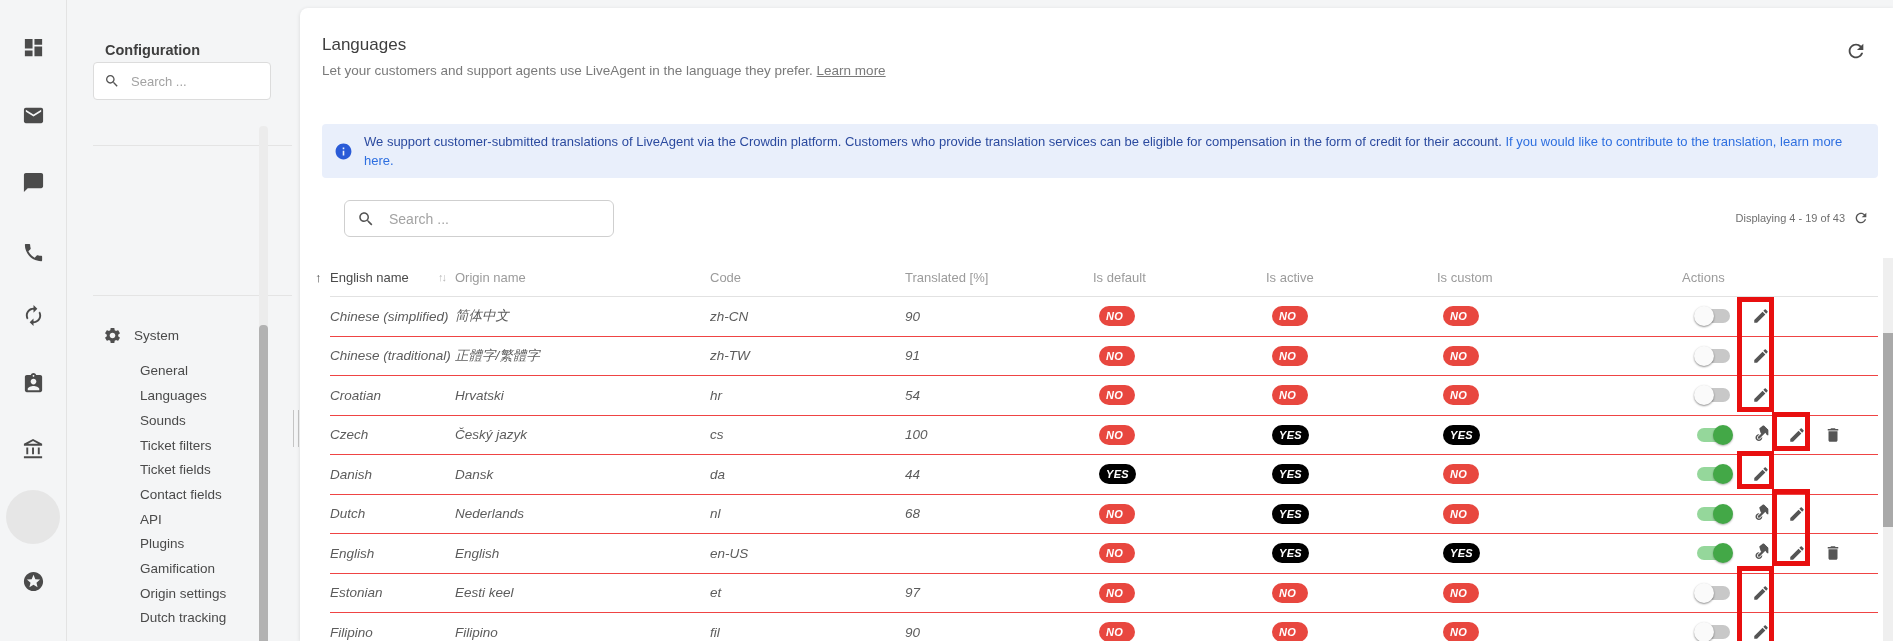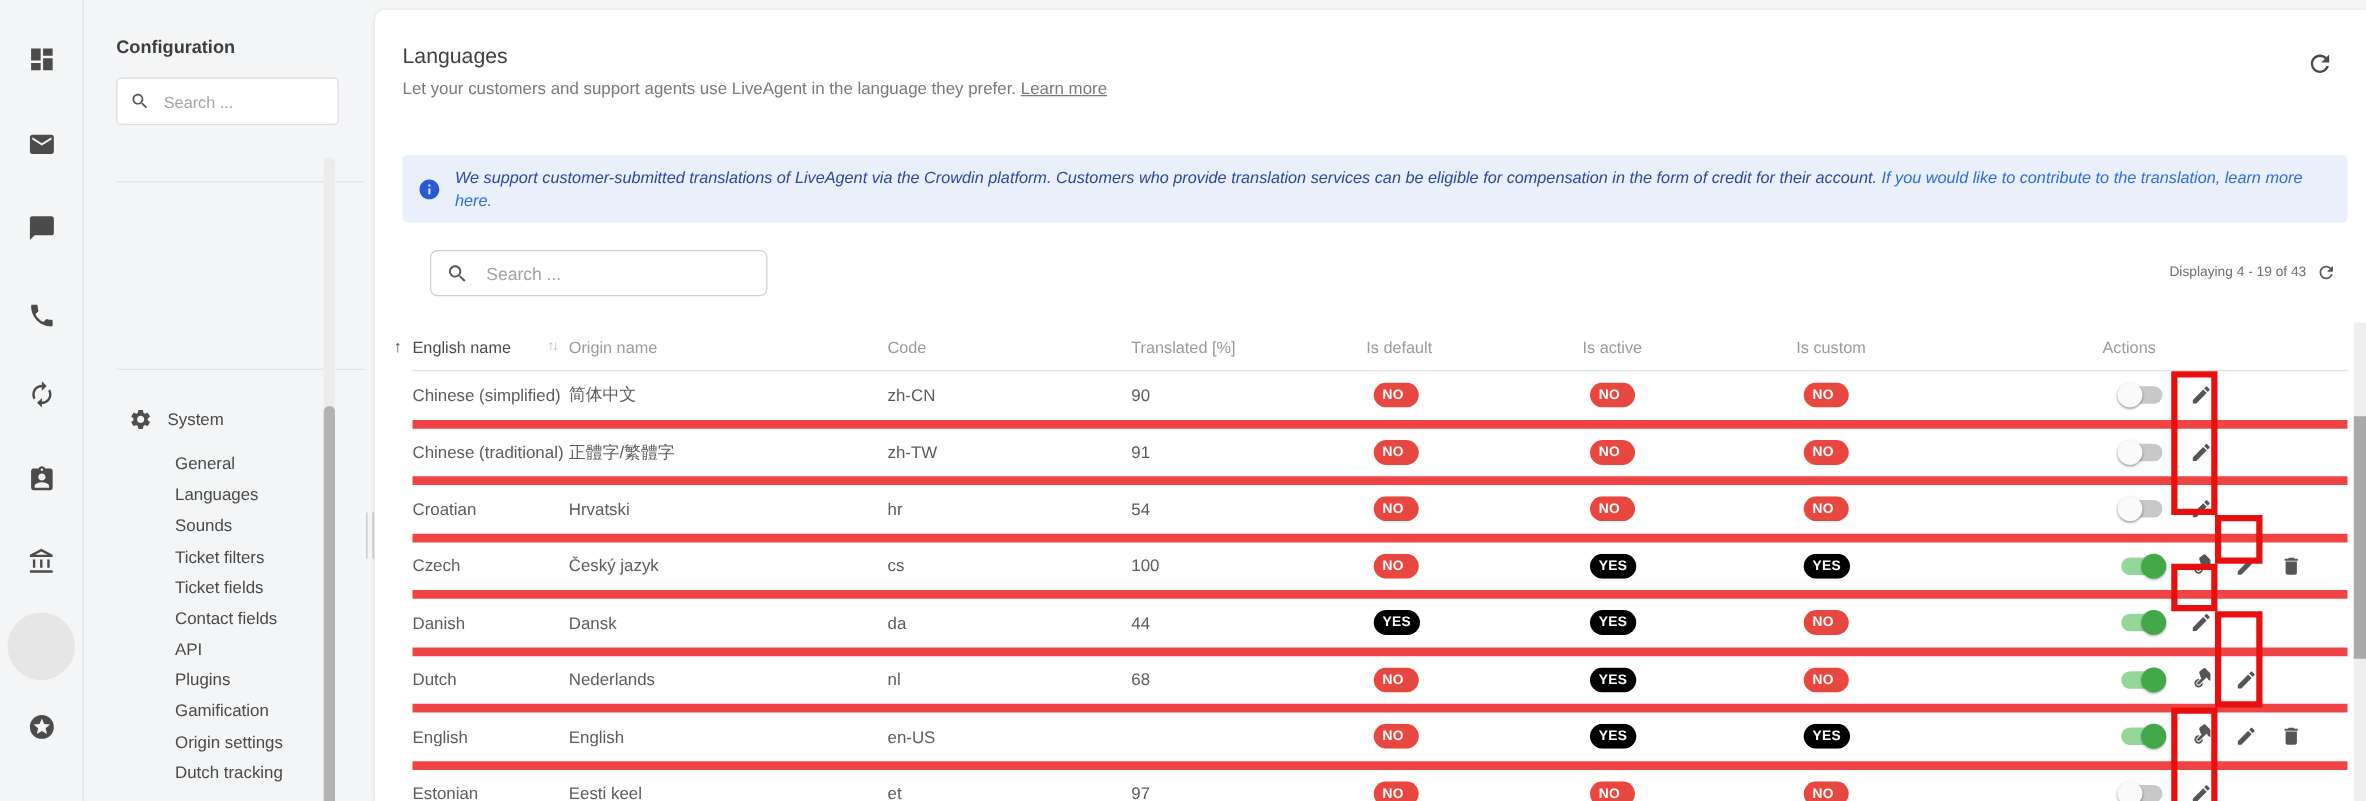--- a/index.html
+++ b/index.html
@@ -7,21 +7,21 @@
 
   
   .rail{position:absolute;left:0;top:0;width:66px;height:641px;}
   .rail-item{position:absolute;left:0;width:66px;height:24px;display:flex;justify-content:center;align-items:center;cursor:pointer;}
   .rail-item svg{width:23px;height:23px;fill:#4b4b4b;position:relative;z-index:1;}
   .rail-item.active::before{content:'';position:absolute;left:50%;top:50%;transform:translate(-50%,-50%);
     width:54px;height:54px;border-radius:50%;background:#e6e6e6;z-index:0;}
 
   
   .sidebar{position:absolute;left:66px;top:0;width:242px;height:641px;border-left:1px solid #e3e3e3;box-sizing:border-box;}
-  .sb-title{position:absolute;left:26px;top:30px;margin:0;font-size:14.5px;font-weight:bold;color:#3e3e3e;}
+  .sb-title{position:absolute;left:26px;top:30px;margin:12px;font-size:14.5px;font-weight:bold;color:#3e3e3e;}
   .sb-search{position:absolute;left:26px;top:62px;width:178px;height:38px;background:#fff;border:1px solid #dcdcdc;
     border-radius:4px;display:flex;align-items:center;padding:0 10px;box-sizing:border-box;}
   .sb-search svg{width:16px;height:16px;fill:#555;margin-right:9px;flex:none;}
   .sb-search input{border:none;outline:none;background:transparent;font-size:13px;color:#444;width:100%;font-family:inherit;}
   input::placeholder{color:#a3a3a3;}
   .sb-divider{position:absolute;left:26px;right:16px;border-top:1px solid #e4e4e4;}
   .sb-list{position:absolute;left:0;width:100%;margin:0;padding:0;list-style:none;}
   .sb-item{height:34px;display:flex;align-items:center;padding-left:36px;cursor:pointer;}
   .sb-item svg{width:19px;height:19px;fill:#4f4f4f;margin-right:12px;flex:none;}
   .sb-item span{font-size:13.5px;color:#4a4a4a;white-space:nowrap;}
@@ -36,21 +36,21 @@
   
   .card{position:absolute;left:300px;top:8px;width:1593px;height:633px;background:#fff;
     border-radius:8px 0 0 0;box-shadow:0 1px 4px rgba(0,0,0,.12);overflow:hidden;}
   .page-title{position:absolute;left:22px;top:27px;margin:0;font-size:17px;font-weight:500;color:#3f3f3f;}
   .subtitle{position:absolute;left:22px;top:55px;margin:0;font-size:13.5px;color:#7a7a7a;}
   .subtitle a{color:#7a7a7a;text-decoration:underline;cursor:pointer;}
   .refresh-top{position:absolute;right:26px;top:32px;background:none;border:none;padding:0;cursor:pointer;}
   .refresh-top svg{width:22px;height:22px;fill:#4a4a4a;}
 
   .banner{position:absolute;left:22px;top:116px;width:1556px;min-height:54px;background:#e9effb;border-radius:4px;
-    display:flex;align-items:center;padding:8px 18px 8px 12px;box-sizing:border-box;font-style:italic;}
+    display:flex;align-items:center;padding:8px 18px 8px 12px;box-sizing:border-box;}
   .banner > svg{width:19px;height:19px;fill:#2a5bd7;flex:none;margin-right:11px;}
   .banner p{margin:0;font-size:13px;line-height:19px;color:#2b4a9f;}
   .banner a{color:#2e6fe0;cursor:pointer;text-decoration:none;}
 
   .tbl-search{position:absolute;left:44px;top:192px;width:270px;height:37px;border:1px solid #cfcfcf;border-radius:6px;
     display:flex;align-items:center;padding:0 12px;box-sizing:border-box;background:#fff;}
   .tbl-search svg{width:18px;height:18px;fill:#555;margin-right:12px;flex:none;}
   .tbl-search input{border:none;outline:none;background:transparent;font-size:14px;color:#444;width:100%;font-family:inherit;}
 
   .displaying{position:absolute;right:24px;top:202px;display:flex;align-items:center;gap:8px;font-size:11px;color:#6f6f6f;}
@@ -60,21 +60,21 @@
   .grid-cols{display:grid;grid-template-columns:125px 255px 195px 188px 173px 171px 245px 196px;align-items:center;}
   .thead{position:absolute;left:30px;top:250px;width:1548px;height:39px;border-bottom:1px solid #e2e2e2;
     font-size:13px;color:#9b9b9b;box-sizing:border-box;}
   .thead .cell{position:relative;white-space:nowrap;}
   .thead .c0{color:#4a4a4a;}
   .arrow{position:absolute;top:50%;transform:translateY(-50%);}
   .arrow.asc{left:-15px;color:#4a4a4a;font-size:13px;}
   .arrow.both{left:-17px;color:#b9b9b9;font-size:11px;letter-spacing:-2px;}
 
   .tbody{position:absolute;left:30px;top:289px;width:1548px;}
-  .trow{height:38.5px;border-bottom:7px solid #ef4444;font-size:13.5px;color:#5c5c5c;}
+  .trow{height:38.5px;border-bottom:1px solid #ef4444;font-size:13.5px;color:#5c5c5c;font-style:italic;}
   .trow .cell{white-space:nowrap;overflow:hidden;}
   .badge{display:inline-block;min-width:36px;padding:4px 7px;border-radius:12px;color:#fff;font-size:11px;
     font-weight:bold;text-align:left;box-sizing:border-box;margin-left:6px;letter-spacing:.3px;}
   .badge.no{background:#e8473f;}
   .badge.yes{background:#000000;}
 
   .actions{display:flex;align-items:center;height:100%;}
   .toggle{width:33px;height:14px;border-radius:7px;margin:0 13px 0 15px;position:relative;cursor:pointer;flex:none;}
   .toggle .knob{position:absolute;width:20px;height:20px;border-radius:50%;top:-3px;}
   .toggle.off{background:#c8c8c8;}

